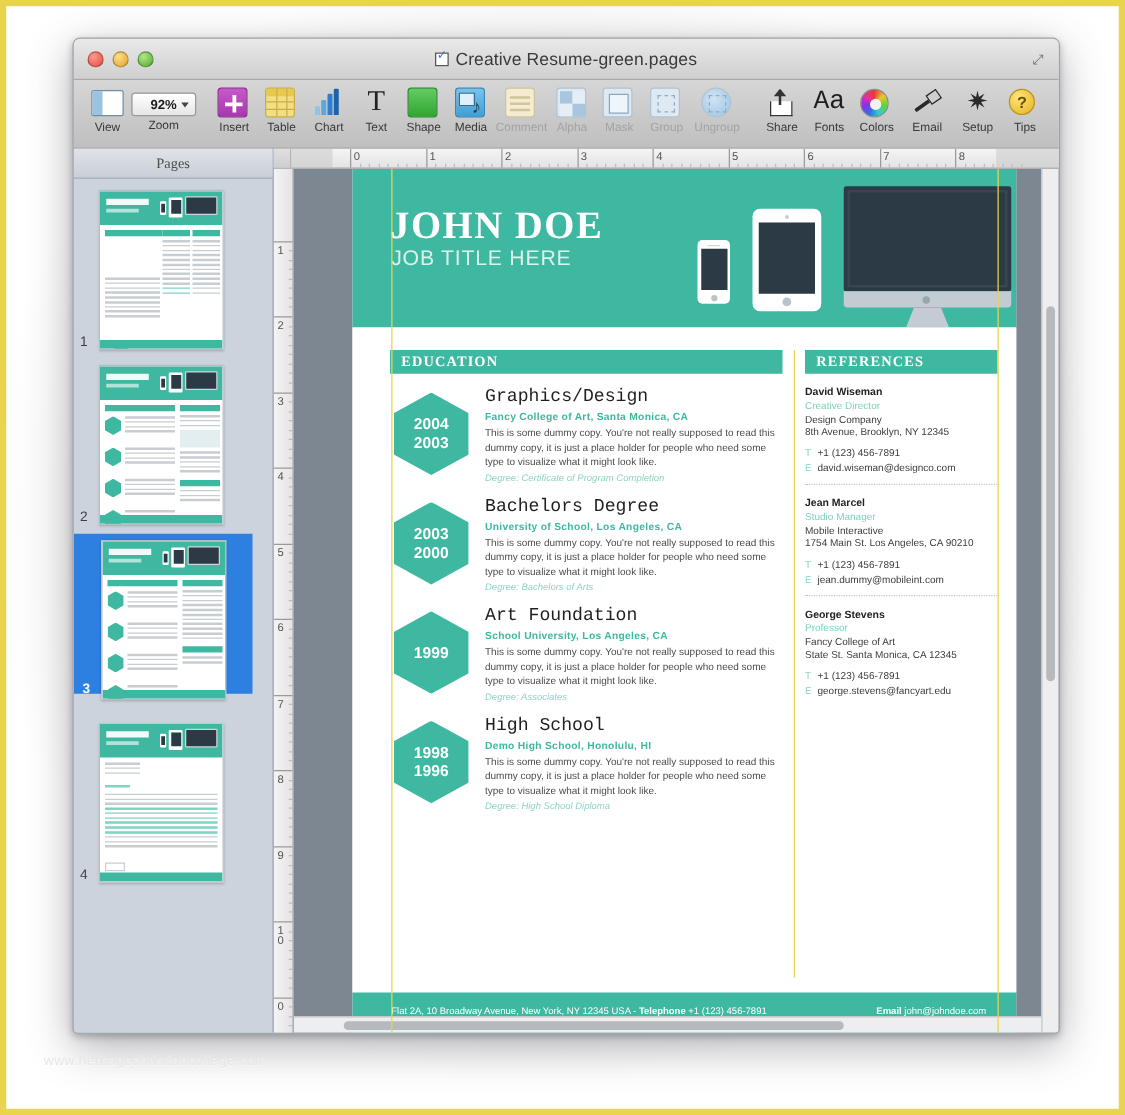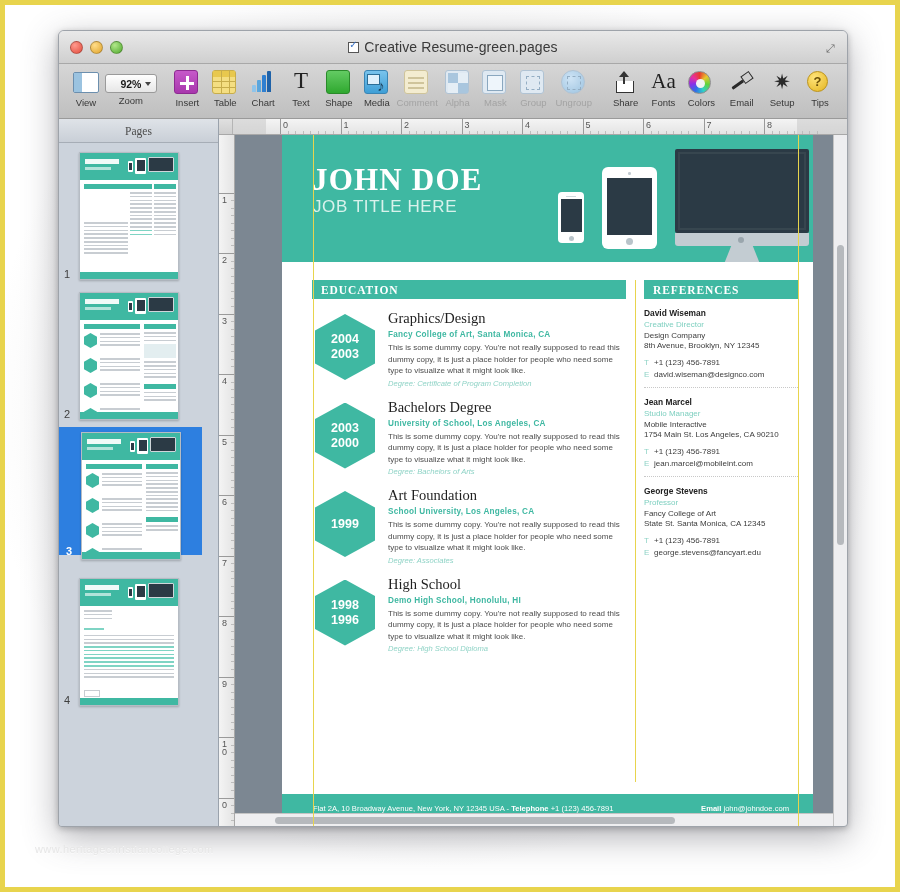--- a/index.html
+++ b/index.html
@@ -163,21 +163,21 @@
     border:1.8px solid #333; border-top:none; background:#fff;
   }
   .ic-share .arr {
     position:absolute; left:10.2px; top:2px; width:1.8px; height:12px; background:#333;
   }
   .ic-share .arr:before {
     content:""; position:absolute; left:-4px; top:-1px;
     border-left:5px solid transparent; border-right:5px solid transparent;
     border-bottom:6px solid #333;
   }
-  .ic-fonts { font-size: 21px; color:#1f1f1f; line-height:25px; font-family:Liberation Serif, serif; }
+  .ic-fonts { font-size: 21px; color:#1f1f1f; line-height:25px; font-family:Liberation Mono, monospace; }
   .ic-colors {
     width:23px; height:23px; border-radius:50%; margin-top:2px;
     background: conic-gradient(#e83b2f, #e8c72f, #5fd33b, #2fd0c8, #2f6fe8, #8a2fe8, #e82f9e, #e83b2f);
     border:1px solid #8d8d8d;
     position:relative;
   }
   .ic-colors:after {
     content:""; position:absolute; left:7px; top:7px; width:9px; height:9px;
     border-radius:50%; background:#f2f2f2;
   }
@@ -358,21 +358,21 @@
   .hexwrap { width:66px; flex:0 0 66px; display:flex; justify-content:center; padding-top:4px; }
   .hex {
     width:60px; height:66px; background:#3fb8a2;
     clip-path: polygon(50% 0, 100% 25%, 100% 75%, 50% 100%, 0 75%, 0 25%);
     display:flex; flex-direction:column; align-items:center; justify-content:center;
     color:#ffffff; font-weight:bold; font-size:12.5px; line-height:15px;
     font-family:"Liberation Sans", sans-serif;
   }
   .edu-text { flex:1; padding-left:10px; }
   .edu-title {
-    font-family:Liberation Serif, serif; font-size:14.5px; color:#1f1f1f;
+    font-family:Liberation Mono, monospace; font-size:14.5px; color:#1f1f1f;
     margin-bottom:3px;
   }
   .edu-school {
     font-size:8.2px; color:#3fb8a2; font-weight:bold; letter-spacing:0.25px;
     margin-bottom:3px;
   }
   .edu-desc {
     font-size:8px; color:#4c4c4c; line-height:11.5px; margin-bottom:2px;
   }
   .edu-degree {
@@ -1183,21 +1183,21 @@
                   <div class="ref-role">Studio Manager</div>
                   <div class="ref-company">Mobile Interactive</div>
                   <div class="ref-addr">1754 Main St. Los Angeles, CA 90210</div>
                   <div class="ref-contact">
                     <div class="ref-line">
                         <span class="k">T</span>
                         <span>+1 (123) 456-7891</span>
                       </div>
                     <div class="ref-line">
                         <span class="k">E</span>
-                        <span>jean.marcel@mobileint.com</span>
+                        <span>jean.dummy@mobileint.com</span>
                       </div>
                   </div>
                   <div class="ref-div"></div>
                 </div>
 
                 <div class="ref-item">
                   <div class="ref-name">George Stevens</div>
                   <div class="ref-role">Professor</div>
                   <div class="ref-company">Fancy College of Art</div>
                   <div class="ref-addr">State St. Santa Monica, CA 12345</div>

